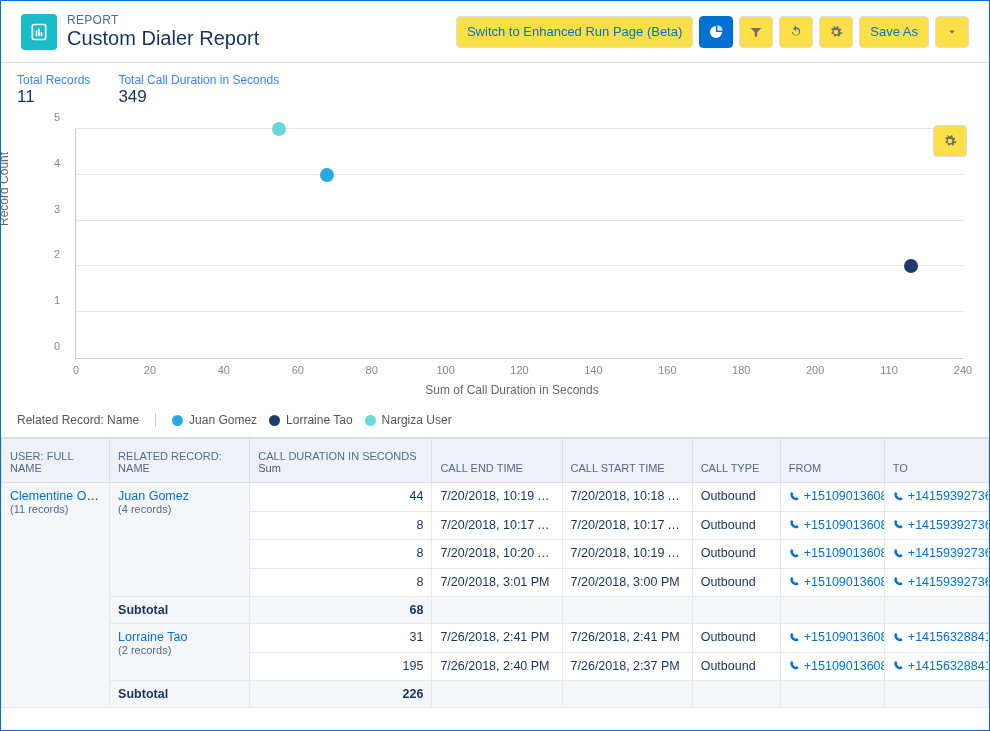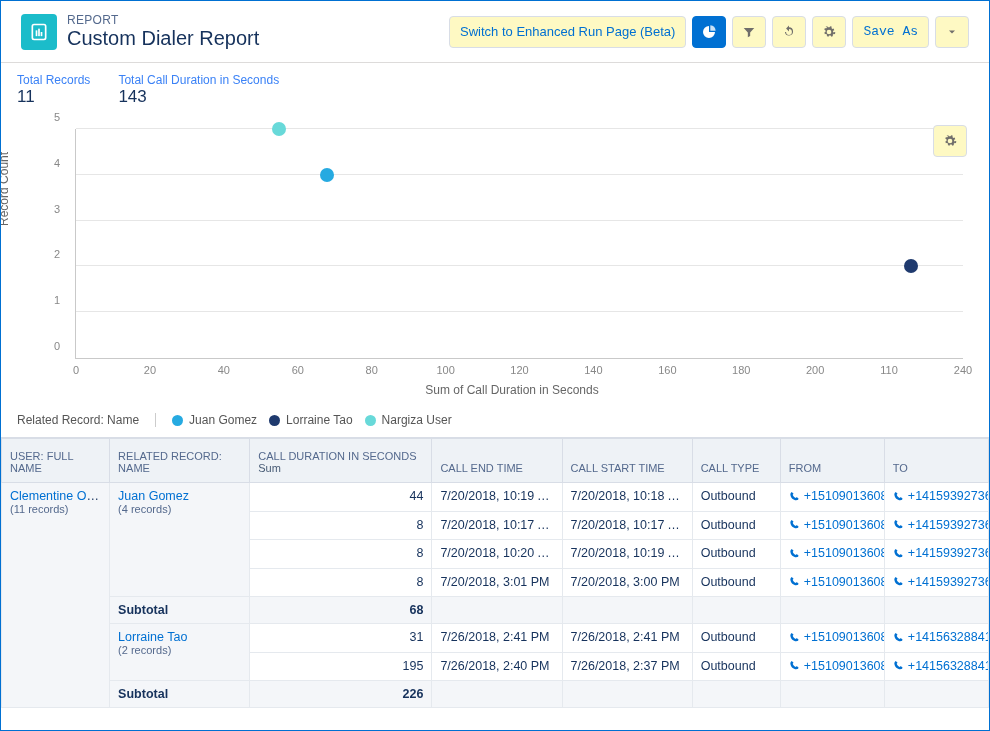--- a/index.html
+++ b/index.html
@@ -4,26 +4,26 @@
 <style>
   * { box-sizing: border-box; margin: 0; padding: 0; }
   body { font-family: -apple-system, BlinkMacSystemFont, "Segoe UI", Arial, sans-serif; font-size: 13px; color: #16325c; background: #fff; border:1px solid #0070d2; width:990px; height:731px; overflow:hidden;}
   
   .header { display:flex; align-items:center; padding:12px 20px; border-bottom:1px solid #dddbda; }
   .header-icon { width:36px; height:36px; background:#1bbcca; border-radius:4px; display:flex; align-items:center; justify-content:center; margin-right:10px; }
   .header-icon svg { fill:#fff; }
   .header-text .sub { font-size:12px; text-transform:uppercase; color:#54698d; letter-spacing:0.3px;}
   .header-text .title { font-size:20px; font-weight:400; color:#16325c; }
   .header-actions { margin-left:auto; display:flex; gap:6px; align-items:center; }
-  .btn { border:1px solid #d8dde6; background:#fef9c3; border-radius:4px; padding:6px 10px; font-size:13px; color:#0070d2; cursor:pointer; display:inline-flex; align-items:center; justify-content:center; height:32px;}
+  .btn { border:1px solid #d8dde6; background:#fde047; border-radius:4px; padding:6px 10px; font-size:13px; color:#0070d2; cursor:pointer; display:inline-flex; align-items:center; justify-content:center; height:32px;}
   .btn.iconbtn { width:34px; padding:0; color:#706e6b;}
   .btn.iconbtn svg { fill:#706e6b; }
   .btn.primary { background:#0070d2; border-color:#0070d2; }
   .btn.primary svg { fill:#fff; }
-  .btn.save { color:#0070d2;font-family:Liberation Mono, monospace; }
+  .btn.save { color:#0070d2; }
   
   .summary { display:flex; gap:28px; padding:10px 16px 6px; }
   .summary .label { font-size:12px; color:#3b82f6; }
   .summary .value { font-size:17px; color:#16325c; }
   
   .chart-wrap { position:relative; padding:0 16px 8px; }
   .chart-gear { position:absolute; top:6px; right:22px; z-index:2;}
   .chart { position:relative; height:280px; margin-left:34px; margin-top:6px;}
   .plot { position:absolute; left:24px; right:10px; top:10px; bottom:40px; border-left:1px solid #c9c9c9; border-bottom:1px solid #c9c9c9;}
   .gridline { position:absolute; left:0; right:0; border-top:1px solid #e6e6e6; }
@@ -102,21 +102,21 @@
   </div>
 </div>
 
 <div class="summary">
   <div>
     <div class="label">Total Records</div>
     <div class="value">11</div>
   </div>
   <div>
     <div class="label">Total Call Duration in Seconds</div>
-    <div class="value">143</div>
+    <div class="value">349</div>
   </div>
 </div>
 
 <div class="chart-wrap">
   <button class="btn iconbtn chart-gear">
     <svg width="14" height="14" viewBox="0 0 24 24">
         <path d="M12 8a4 4 0 1 0 0 8 4 4 0 0 0 0-8zm9 4l2 1-1 3-2-1a8 8 0 0 1-2 2l1 2-3 1-1-2h-3l-1 2-3-1 1-2a8 8 0 0 1-2-2l-2 1-1-3 2-1v-3l-2-1 1-3 2 1a8 8 0 0 1 2-2L6 3l3-1 1 2h3l1-2 3 1-1 2a8 8 0 0 1 2 2l2-1 1 3-2 1v3z"></path>
       </svg>
   </button>
   <div class="ylabel">Record Count</div>

